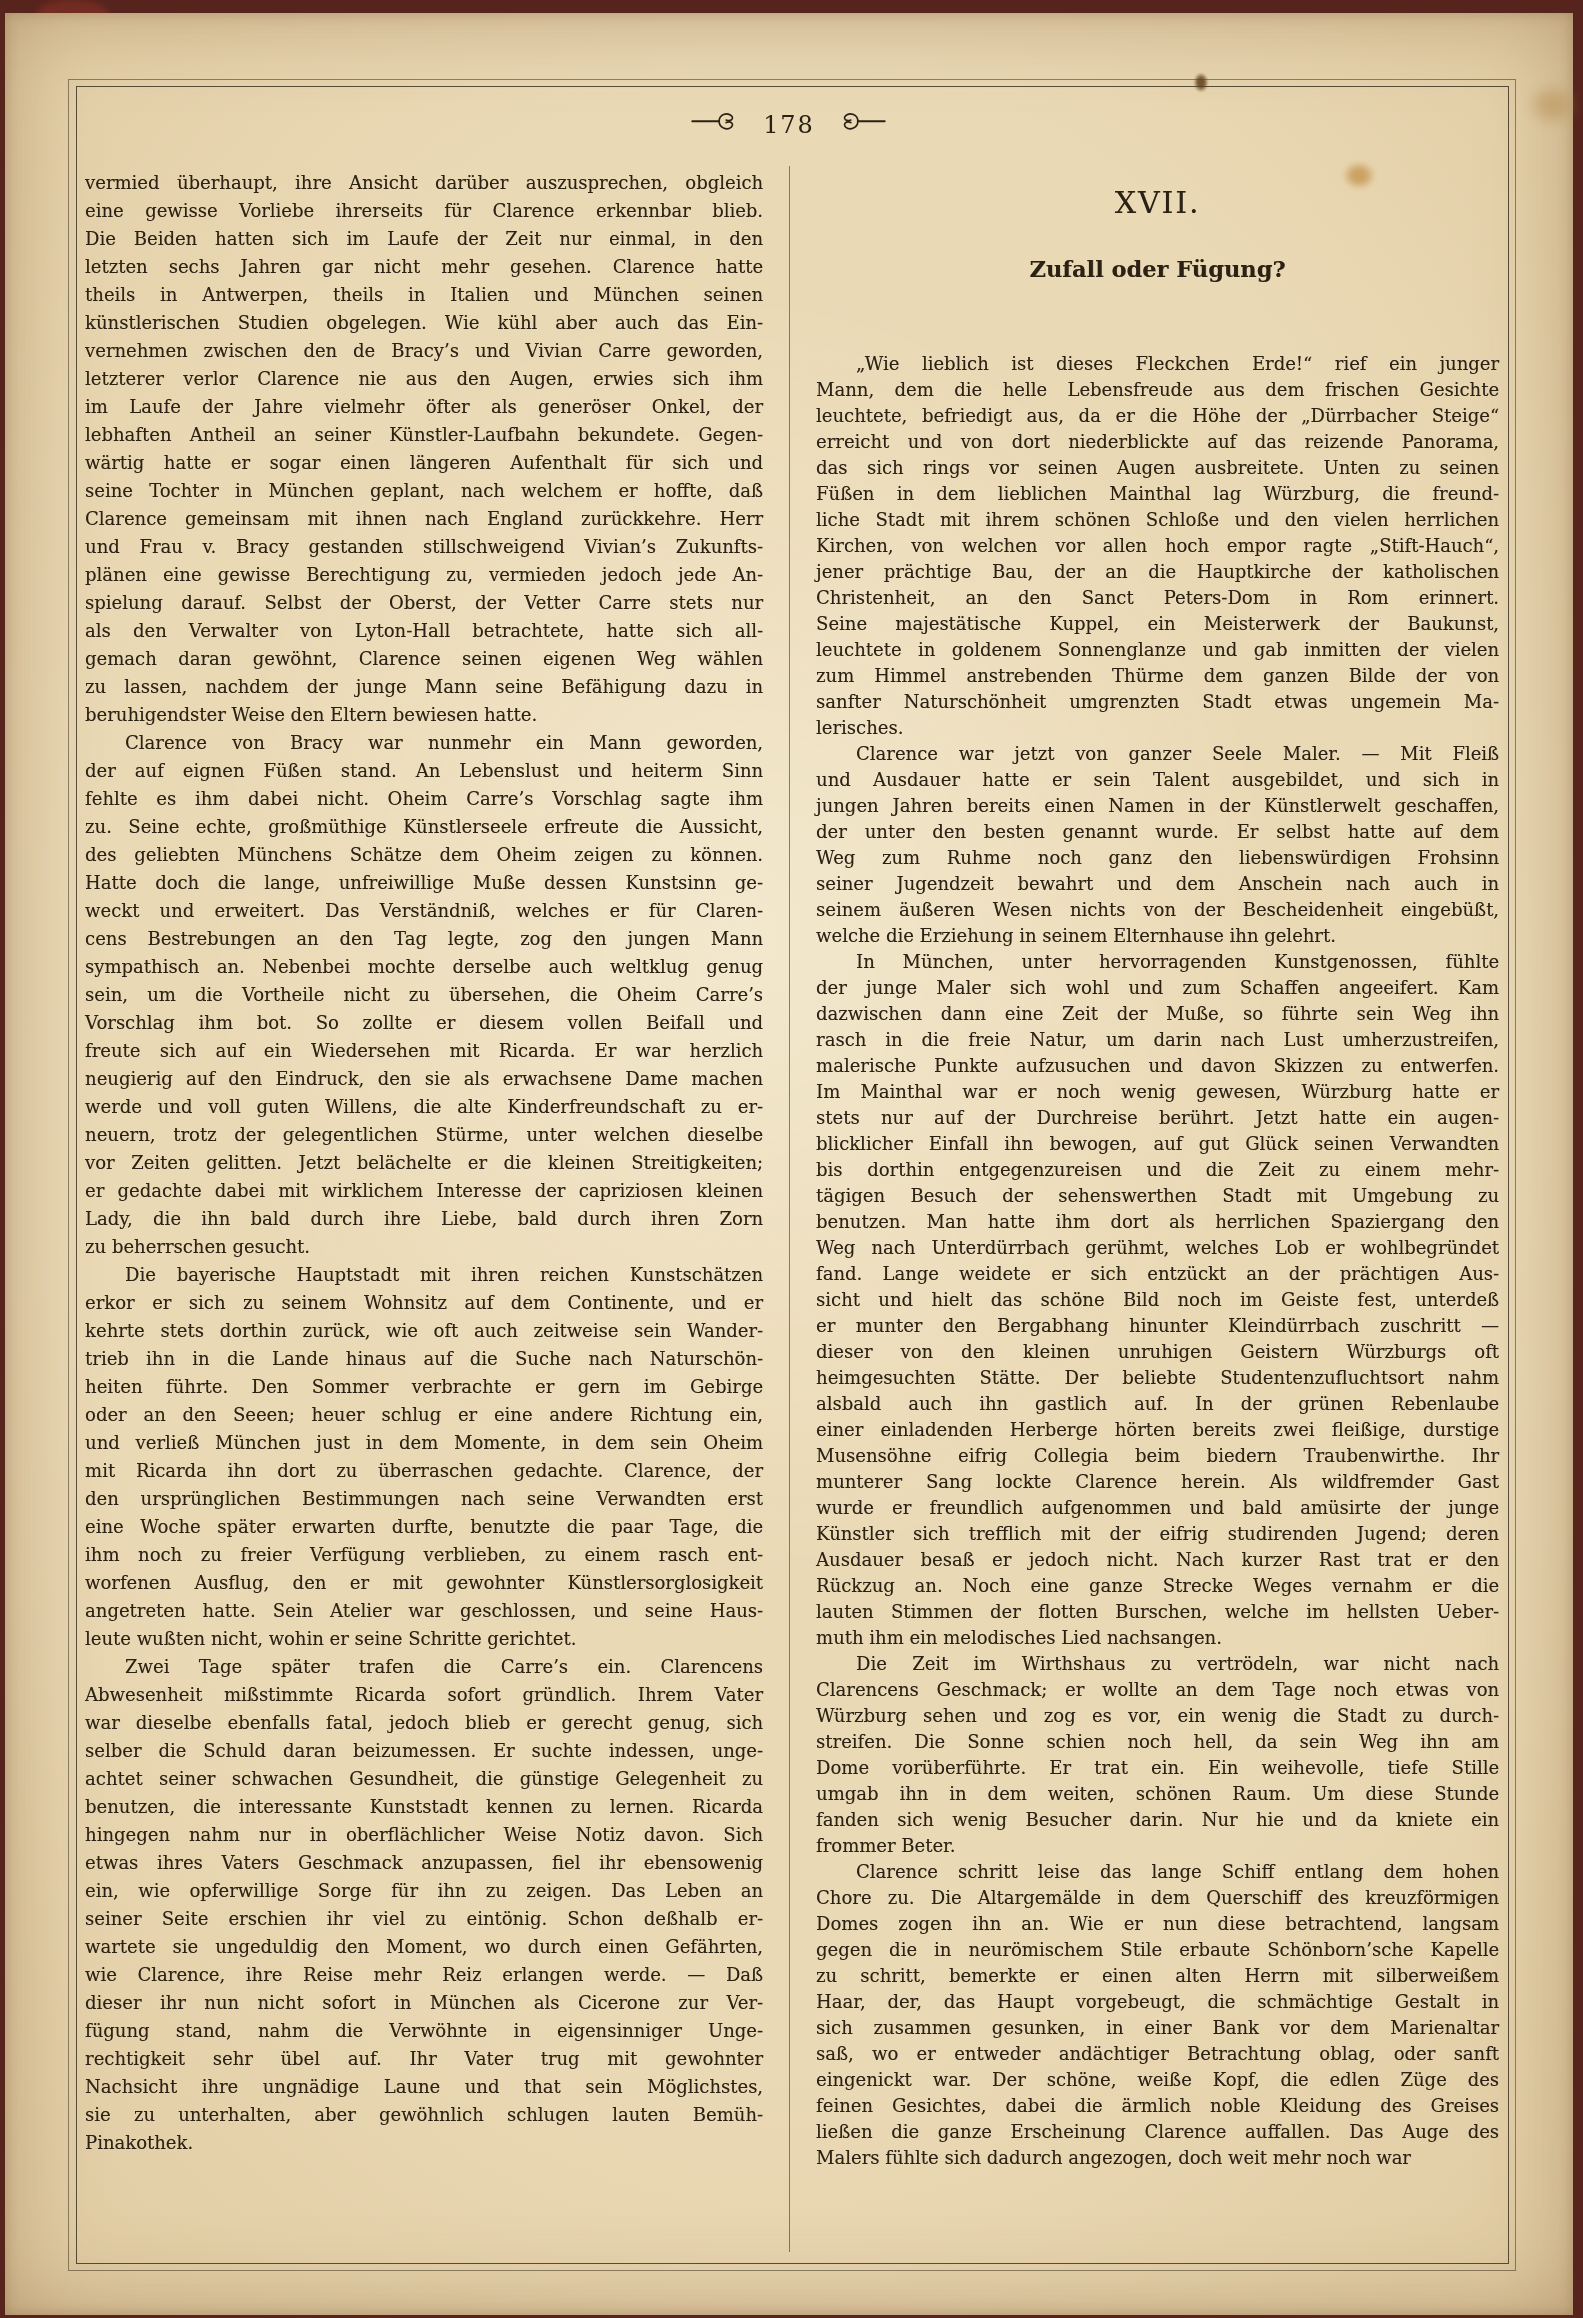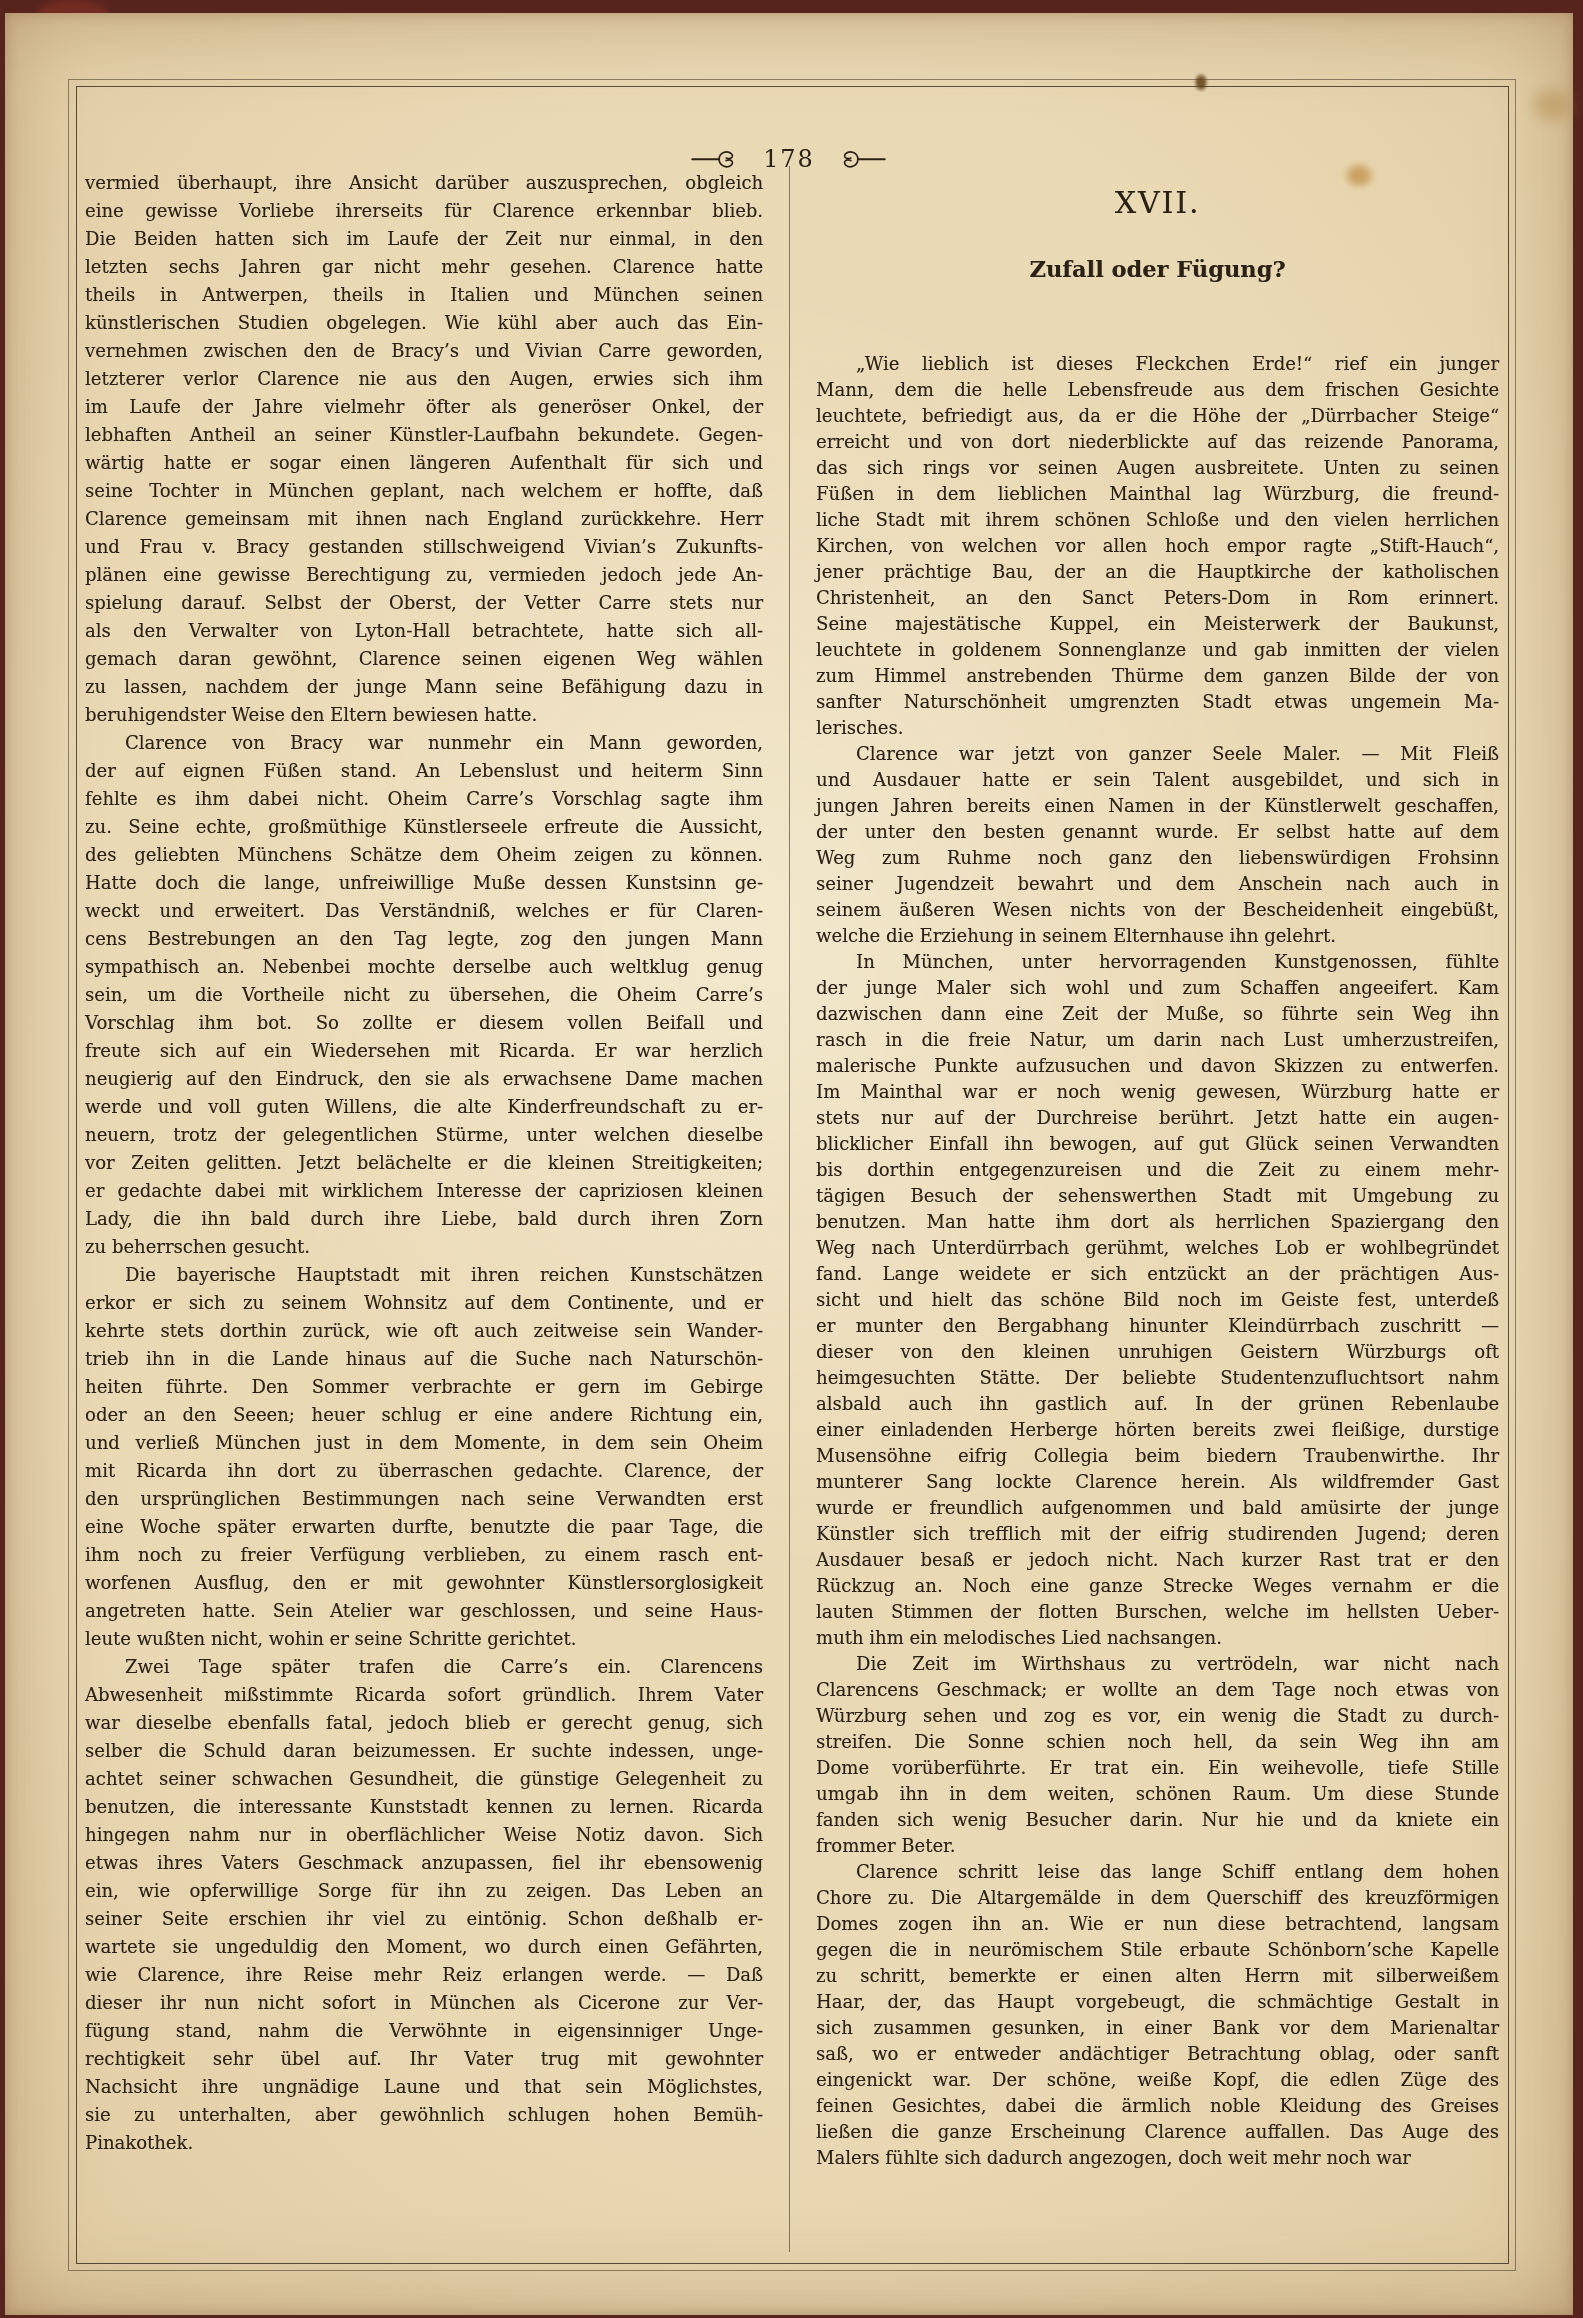--- a/index.html
+++ b/index.html
@@ -19,21 +19,21 @@
       radial-gradient(ellipse 55% 45% at 47% 40%, rgba(250,245,226,.55), rgba(250,245,226,0) 62%),
       radial-gradient(ellipse 120% 115% at 50% 46%, #ead9b5 38%, #ddc79c 68%, #ccab7c 90%, #bf9c69 100%);
     box-shadow: inset 0 0 90px rgba(120,78,38,.38), inset 0 0 13px rgba(92,54,24,.28);
     color:#2b2114;
   }
   .frame{position:absolute;pointer-events:none;}
   .frame-outer{top:66px;left:63px;right:57px;bottom:44px;border:1.3px solid rgba(48,38,26,.5);}
   .frame-inner{top:73px;left:71px;right:64px;bottom:51px;border:1.9px solid rgba(48,38,26,.78);}
   .header{
     position:absolute;top:98px;left:0;width:100%;
-    display:flex;justify-content:center;align-items:center;gap:16.7px;margin-top:34px;
+    display:flex;justify-content:center;gap:16.7px;
   }
   .pagenum{font-size:24px;letter-spacing:1.9px;color:#2b2114;}
   .orn{display:block;}
   .orn.flip{transform:scaleX(-1);}
   .col-divider{
     position:absolute;left:784px;top:153px;height:2086px;width:1.3px;
     background:rgba(48,38,26,.55);
   }
   .column{position:absolute;top:156px;font-size:18px;}
   .column .tline{
@@ -157,21 +157,21 @@
         <div class="tline">hingegen nahm nur in oberflächlicher Weise Notiz davon. Sich</div>
         <div class="tline">etwas ihres Vaters Geschmack anzupassen, fiel ihr ebensowenig</div>
         <div class="tline">ein, wie opferwillige Sorge für ihn zu zeigen. Das Leben an</div>
         <div class="tline">seiner Seite erschien ihr viel zu eintönig. Schon deßhalb er-</div>
         <div class="tline">wartete sie ungeduldig den Moment, wo durch einen Gefährten,</div>
         <div class="tline">wie Clarence, ihre Reise mehr Reiz erlangen werde. — Daß</div>
         <div class="tline">dieser ihr nun nicht sofort in München als Cicerone zur Ver-</div>
         <div class="tline">fügung stand, nahm die Verwöhnte in eigensinniger Unge-</div>
         <div class="tline">rechtigkeit sehr übel auf. Ihr Vater trug mit gewohnter</div>
         <div class="tline">Nachsicht ihre ungnädige Laune und that sein Möglichstes,</div>
-        <div class="tline">sie zu unterhalten, aber gewöhnlich schlugen hohen Bemüh-</div>
+        <div class="tline">sie zu unterhalten, aber gewöhnlich schlugen lauten Bemüh-</div>
         <div class="tline">Pinakothek.</div>
       </div>
   </div>
 
   <div class="column col-right">
     <div class="chapter-number">XVII.</div>
     <div class="chapter-title">Zufall oder Fügung?</div>
     <div class="paras">
       <div class="para indent">
           <div class="tline">„Wie lieblich ist dieses Fleckchen Erde!“ rief ein junger</div>

